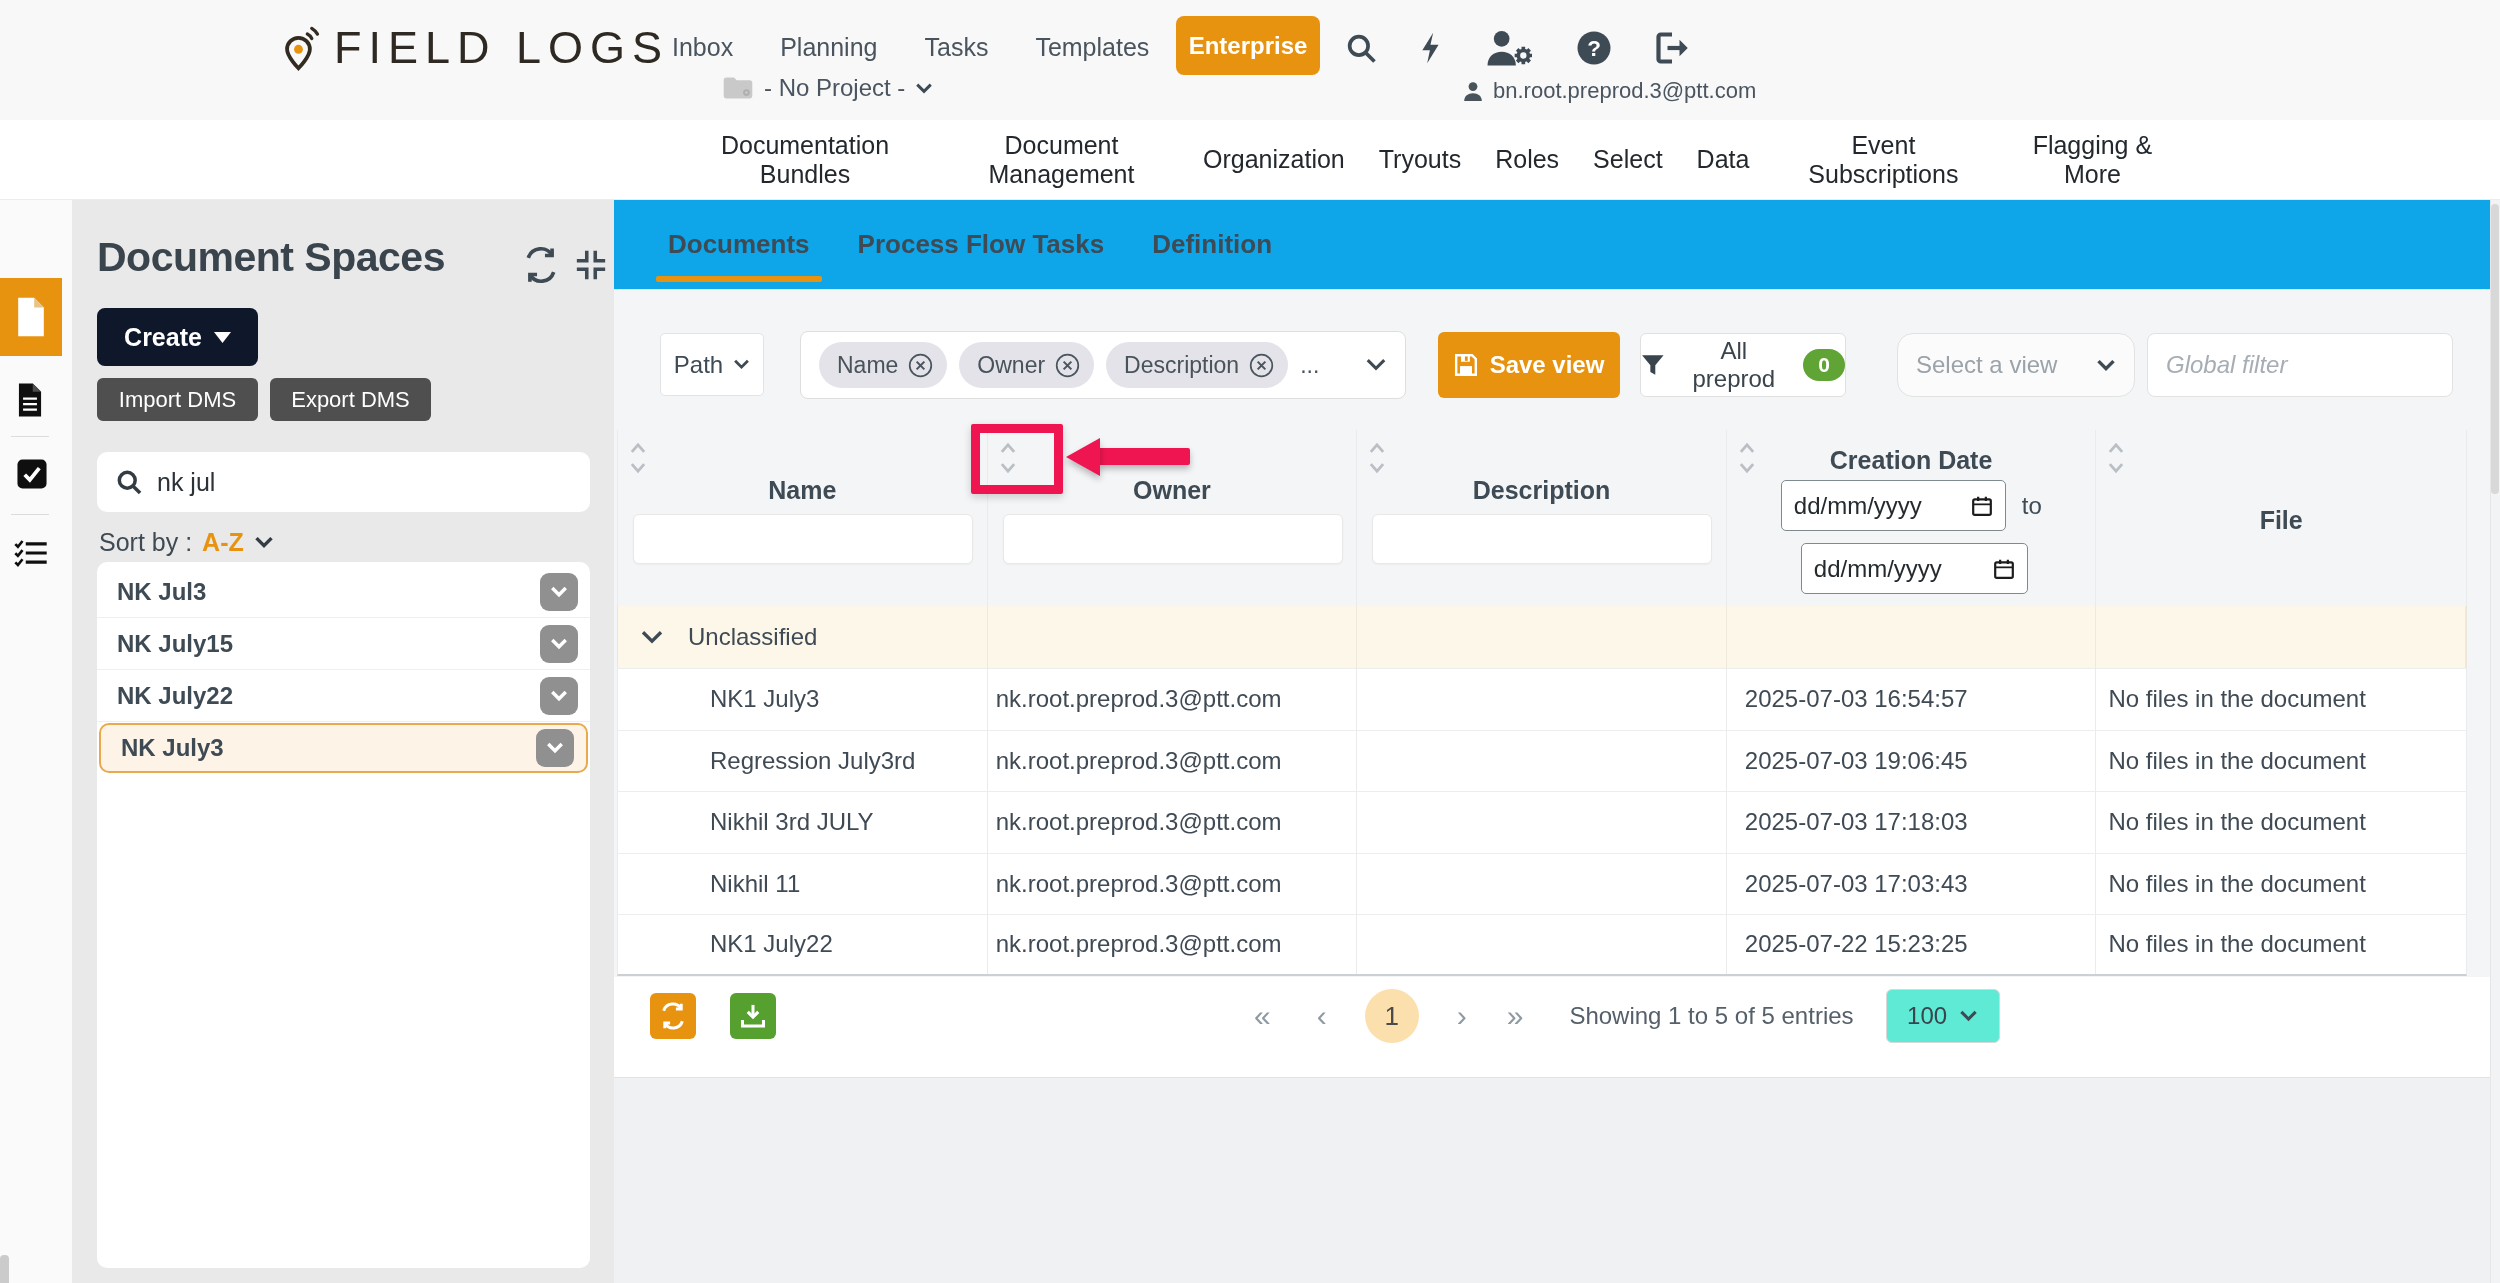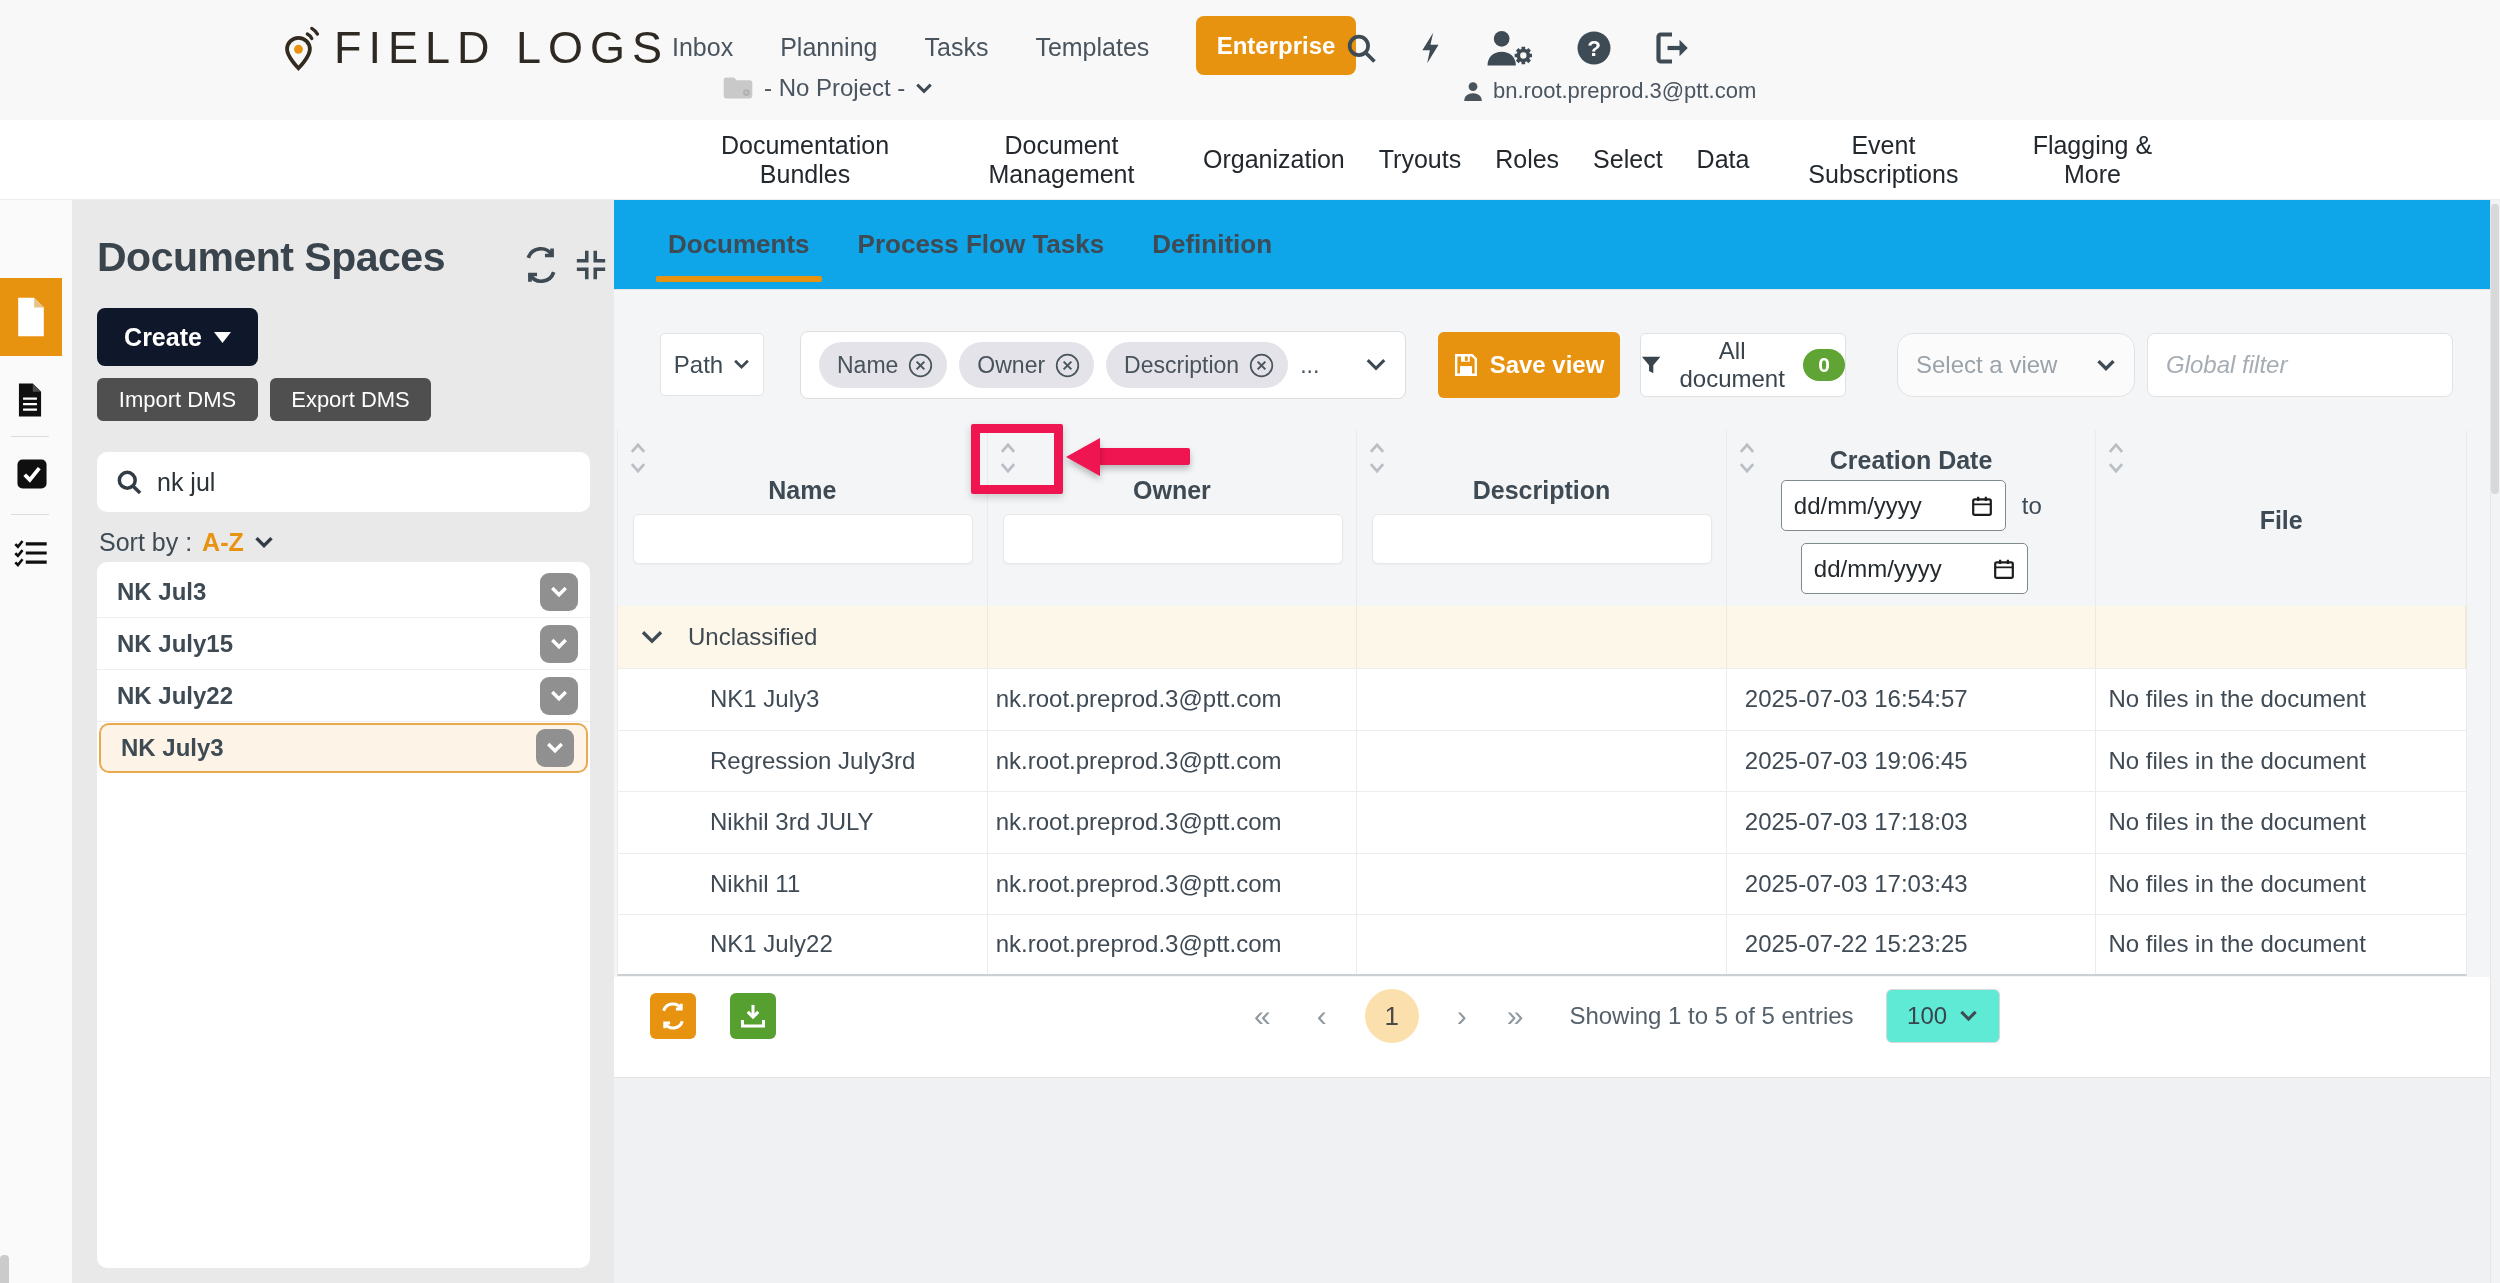--- a/index.html
+++ b/index.html
@@ -5,22 +5,22 @@
   * { margin:0; padding:0; box-sizing:border-box; }
   html,body { width:2500px; height:1283px; overflow:hidden;
     font-family:"Liberation Sans", sans-serif; background:#f4f5f6; color:#3f4a54; }
 
   
   .topbar { position:absolute; left:0; top:0; width:2500px; height:120px; background:#f8f8f8; z-index:5; }
   .logo { position:absolute; left:282px; top:22px; display:flex; align-items:center; gap:14px; }
   .logo-text { font-size:45px; letter-spacing:7px; color:#2e2922; font-weight:400; }
   .mainnav { position:absolute; left:672px; top:0; height:95px; display:flex; align-items:center; gap:47px; }
   .mainnav span { font-size:25px; color:#49545e; cursor:pointer; }
-  .btn-enterprise { position:absolute; left:1176px; top:16px; width:160px; height:59px; background:#e8930f;
-    border:none; border-radius:8px; color:#fff; font-size:24px; font-weight:600; font-family:inherit; cursor:pointer;margin-left:20px; }
+  .btn-enterprise { position:absolute; left:1176px; top:16px; width:144px; height:59px; background:#e8930f;
+    border:none; border-radius:8px; color:#fff; font-size:24px; font-weight:600; font-family:inherit; cursor:pointer; }
   .top-icons { position:absolute; left:1344px; top:22px; height:52px; display:flex; align-items:center; gap:40px; }
   .top-icons .ic { display:inline-flex; cursor:pointer; }
   .project-row { position:absolute; left:722px; top:74px; display:flex; align-items:center; gap:10px; font-size:24px; color:#4a5560; }
   .email-row { position:absolute; left:1462px; top:78px; display:flex; align-items:center; gap:9px; font-size:22px; color:#4a5560; }
 
   
   .secnav { position:absolute; left:0; top:120px; width:2500px; height:80px; background:#ffffff;
     border-bottom:1px solid #ececec; display:flex; align-items:center; padding-left:690px; gap:34px; z-index:4; }
   .secnav .sn { font-size:25px; color:#22282d; text-align:center; line-height:1.16; cursor:pointer; }
   .sn.w230{ max-width:230px; } .sn.w215{ max-width:215px; } .sn.w200{ max-width:200px; } .sn.w150{ max-width:150px; }
@@ -411,21 +411,21 @@
         <rect x="6.5" y="2.5" width="8" height="5.5" fill="#fff"></rect>
         <rect x="10" y="3.2" width="2.6" height="4" fill="#e8930f"></rect>
         <rect x="5.5" y="12" width="11" height="8" fill="#fff"></rect>
       </svg>
     <span>Save view</span>
   </button>
   <button class="btn-allf">
     <svg width="24" height="24" viewBox="0 0 22 22" fill="#3a444d">
         <path d="M1 2h20l-7.7 9.2V20l-4.6-2.4v-6.4z"></path>
       </svg>
-    <span>All document</span>
+    <span>All preprod</span>
     <span class="badge">0</span>
   </button>
   <div class="sel-view">
     <span class="ph">Select a view</span>
     <svg width="20" height="13" viewBox="0 0 16 10" fill="none" stroke="#3e4a54" stroke-width="2.8">
         <path d="M2 1.5l6 6 6-6"></path>
       </svg>
   </div>
   <input class="gfilter" type="text" placeholder="Global filter" style="">
 

